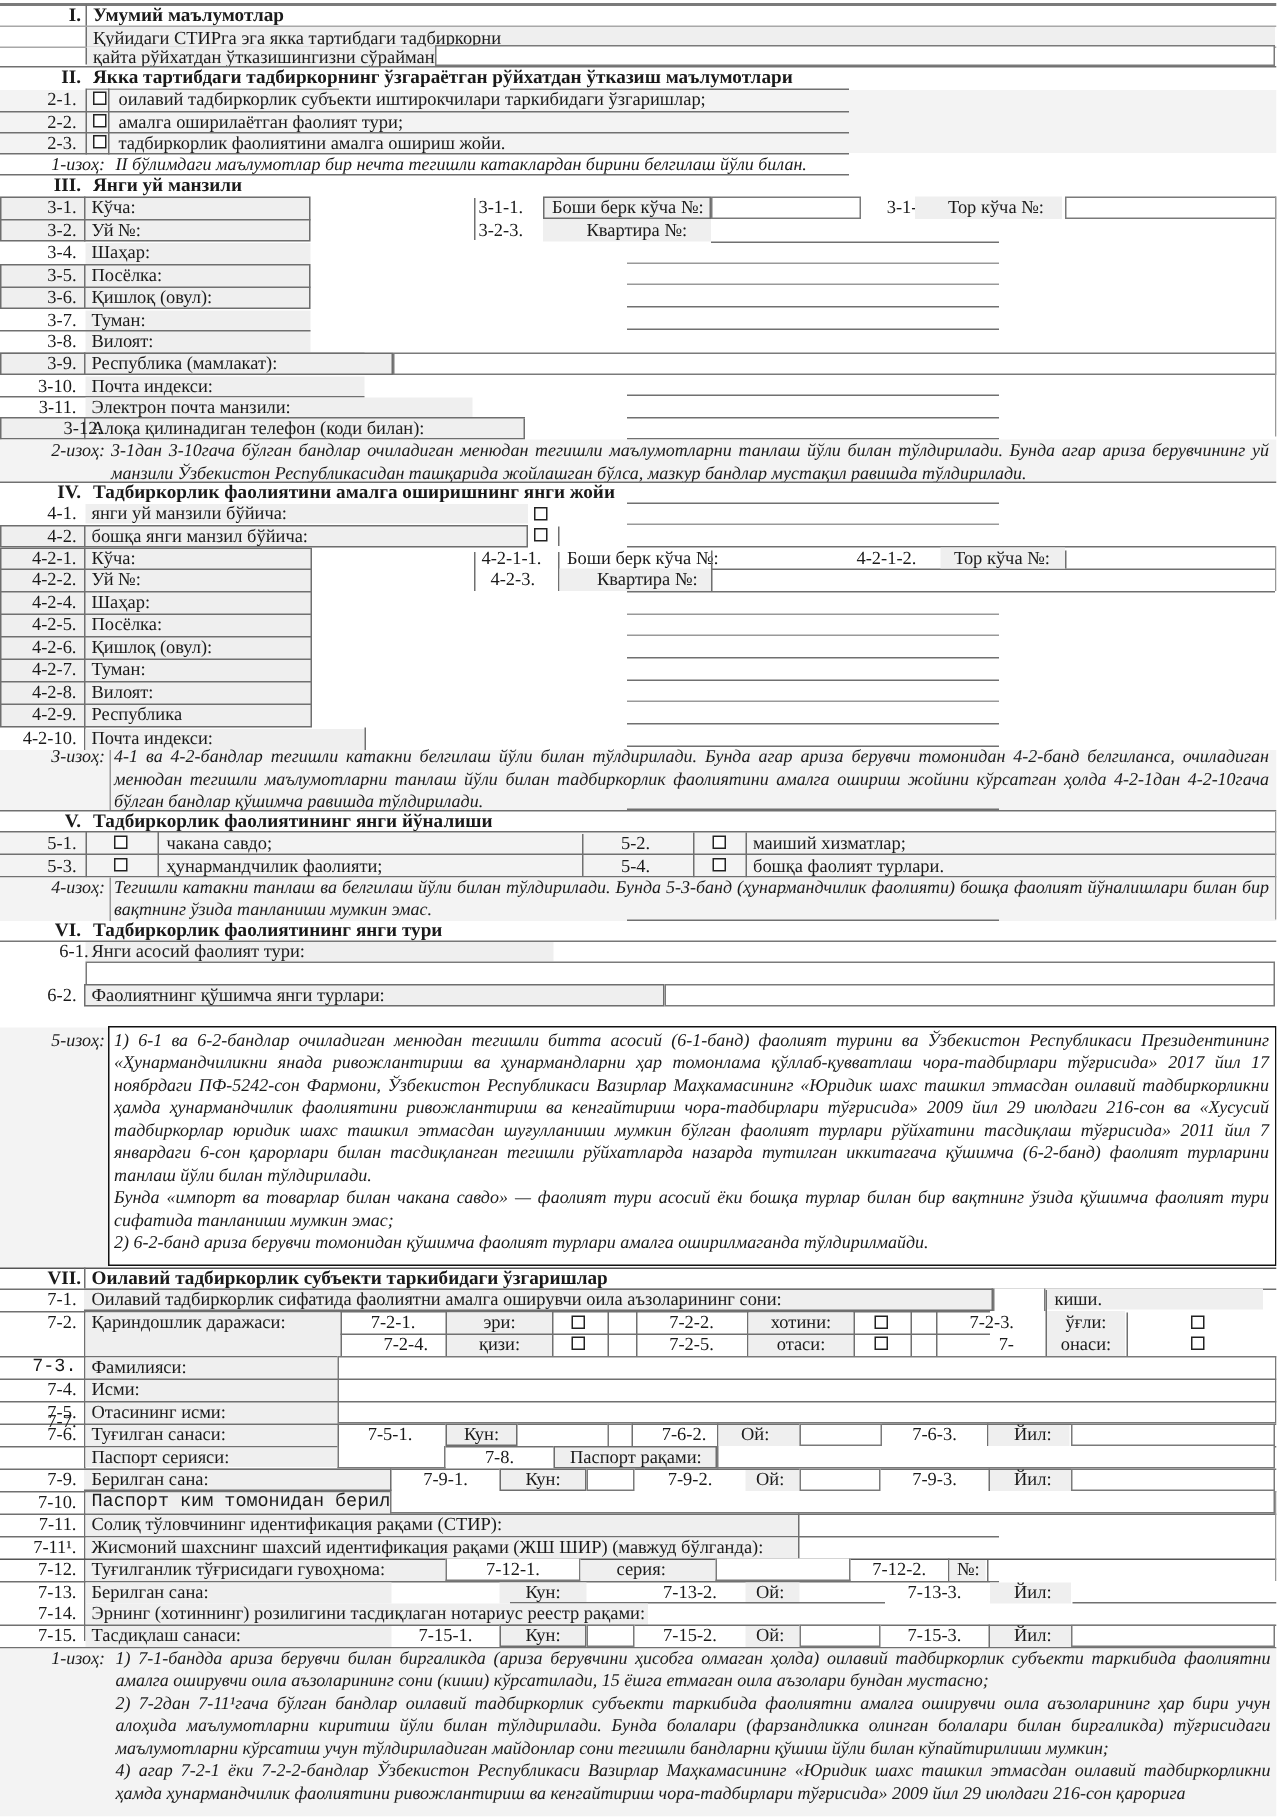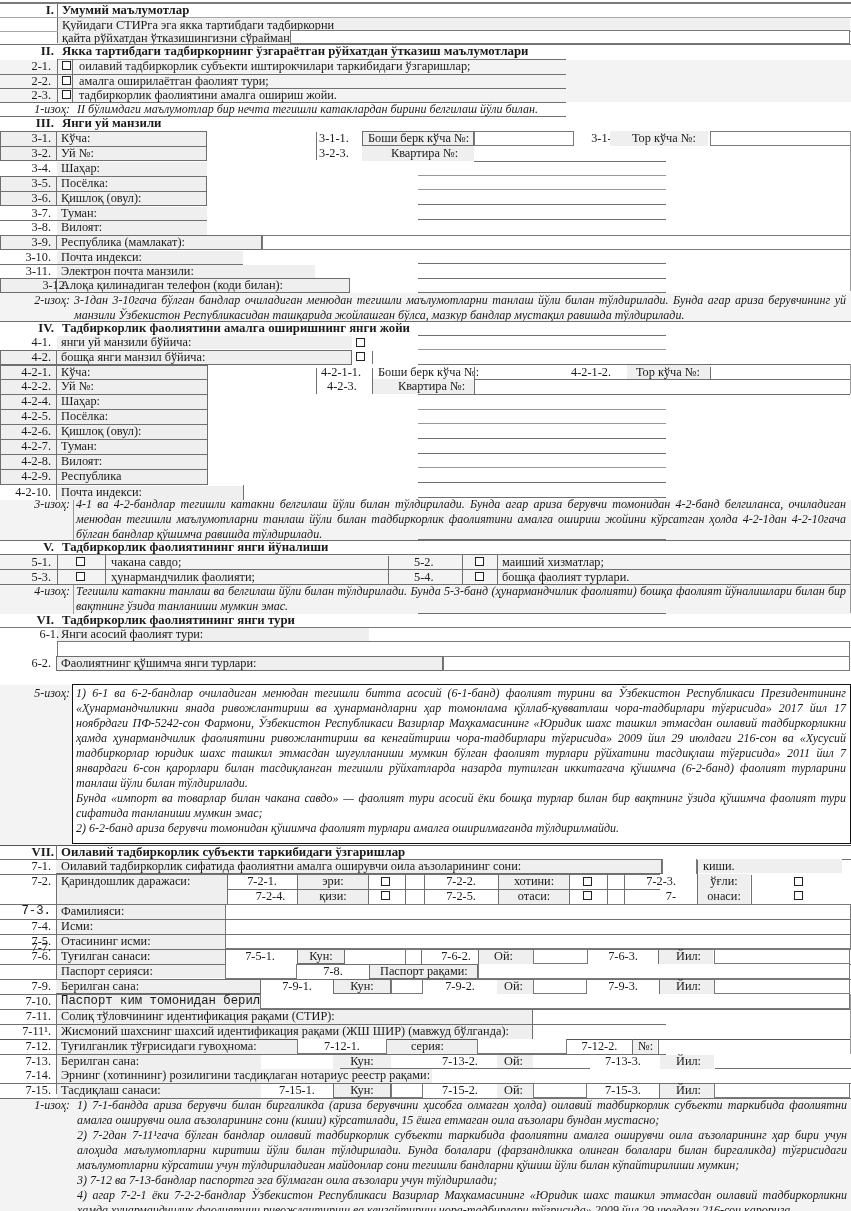--- a/index.html
+++ b/index.html
@@ -443,15 +443,14 @@
 <div class="abs gray" style="left:660px;top:1084px;width:54px;height:14px"></div>
 <div class="lbl" style="left:672px;top:1083px;">Йил:</div>
 <div class="field" style="left:714px;top:1083px;width:136px;height:15px"></div>
 <div class="hl" style="left:0;top:1098px;width:851px"></div>
 
 <div class="abs lgray" style="left:0;top:1099px;width:851px;height:112px"></div>
 <div class="notelab" style="left:0;top:1098px;width:70px;">1-изоҳ:</div>
 <div class="abs" style="left:77px;top:1098px;width:770px;">
   <p class="note just" style="position:relative;">1) 7-1-бандда ариза берувчи билан биргаликда (ариза берувчини ҳисобга олмаган ҳолда) оилавий тадбиркорлик субъекти таркибида фаолиятни амалга оширувчи оила аъзоларининг сони (киши) кўрсатилади, 15 ёшга етмаган оила аъзолари бундан мустасно;</p>
   <p class="note just" style="position:relative;">2) 7-2дан 7-11¹гача бўлган бандлар оилавий тадбиркорлик субъекти таркибида фаолиятни амалга оширувчи оила аъзоларининг ҳар бири учун алоҳида маълумотларни киритиш йўли билан тўлдирилади. Бунда болалари (фарзандликка олинган болалари билан биргаликда) тўғрисидаги маълумотларни кўрсатиш учун тўлдириладиган майдонлар сони тегишли бандларни қўшиш йўли билан кўпайтирилиши мумкин;</p>
-  <p class="note just" style="position:relative;">3) 7-12 ва 7-13-бандлар паспортга эга бўлмаган оила аъзолари учун тўлдирилади;</p>
   <p class="note just" style="position:relative;">4) агар 7-2-1 ёки 7-2-2-бандлар Ўзбекистон Республикаси Вазирлар Маҳкамасининг «Юридик шахс ташкил этмасдан оилавий тадбиркорликни ҳамда ҳунармандчилик фаолиятини ривожлантириш ва кенгайтириш чора-тадбирлари тўғрисида» 2009 йил 29 июлдаги 216-сон қарорига</p>
 </div>
 
 </body></html>

